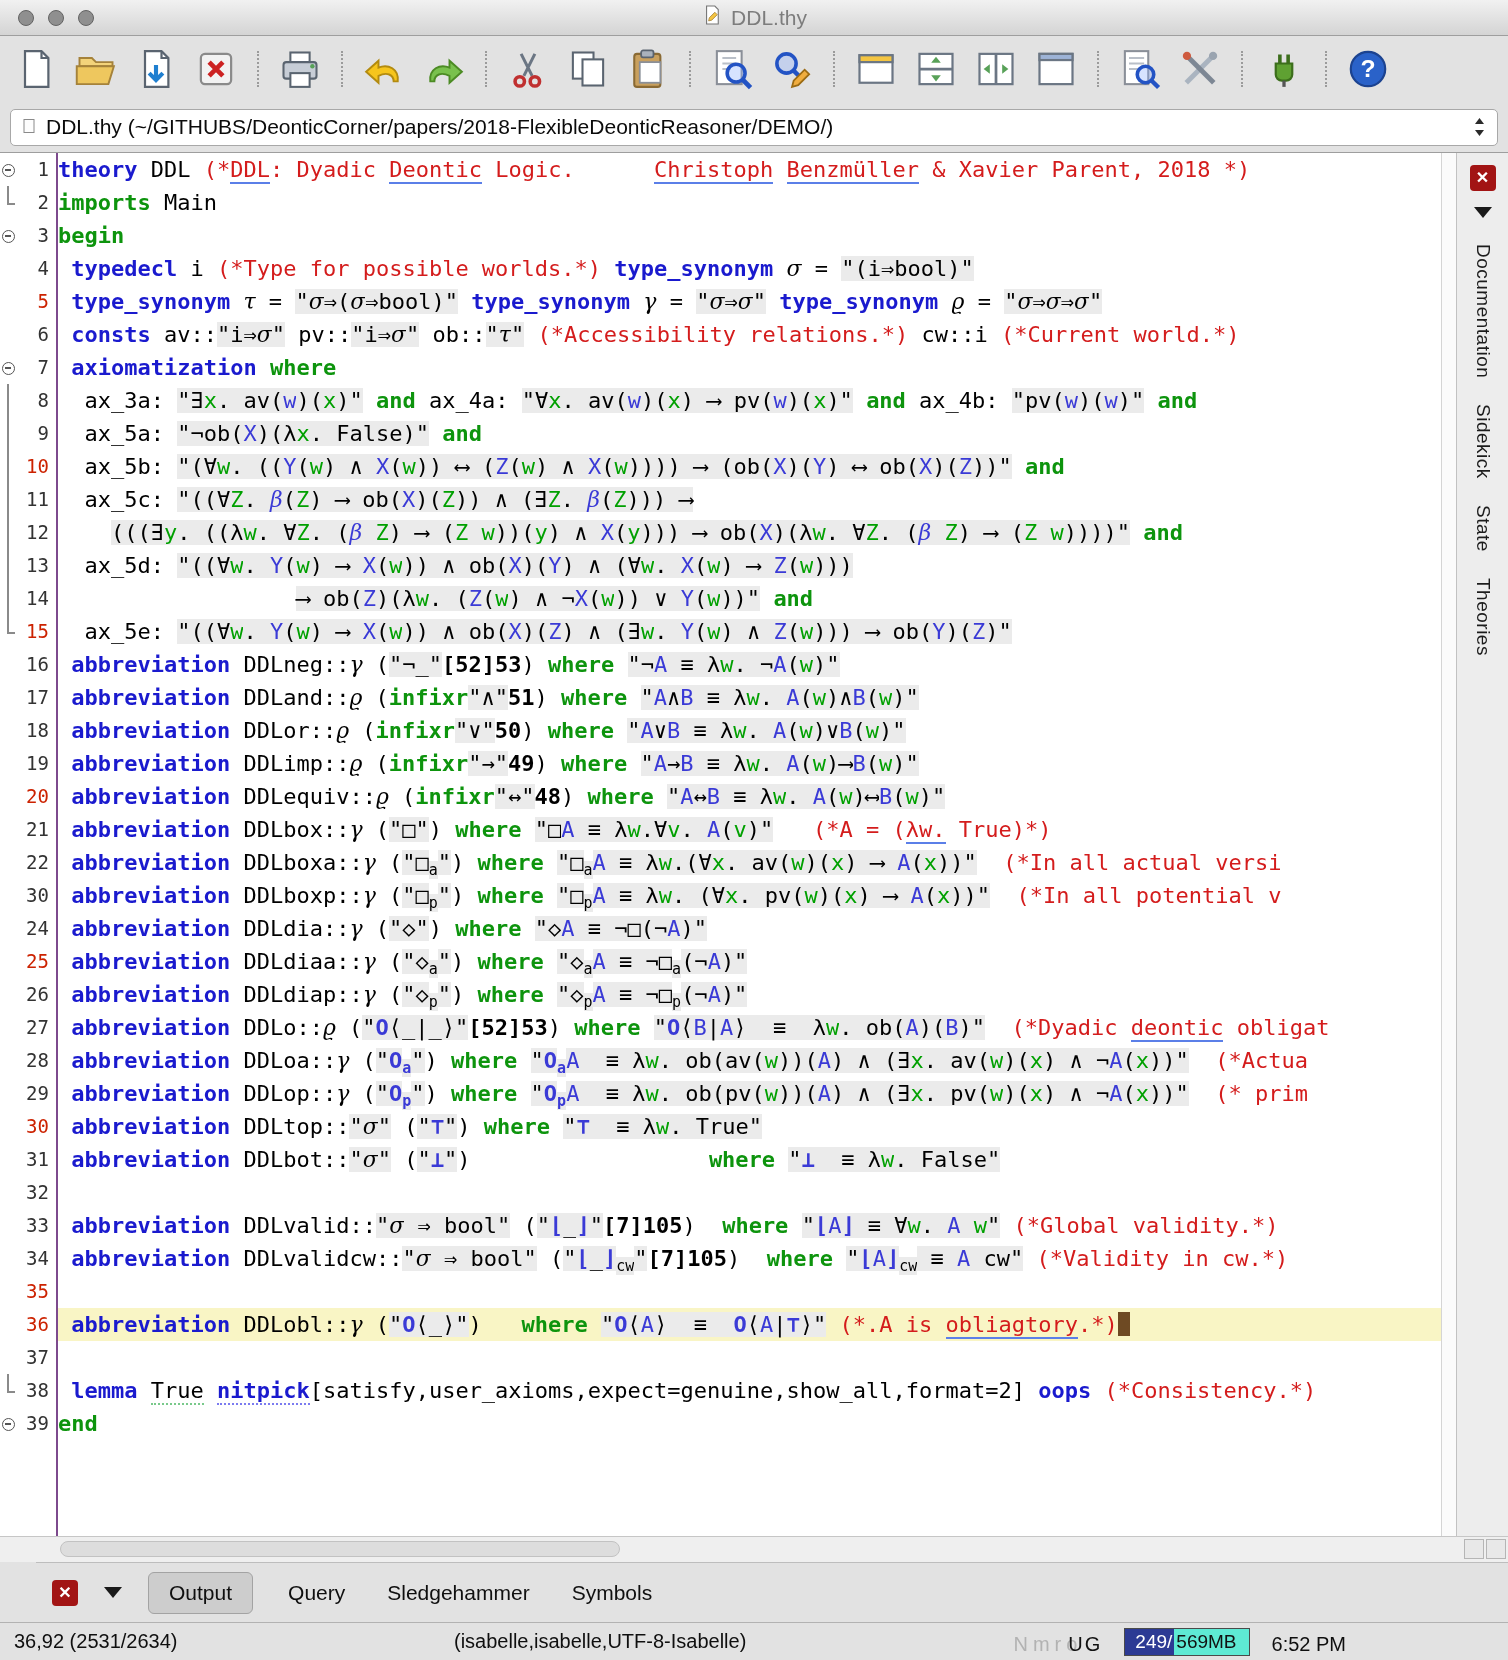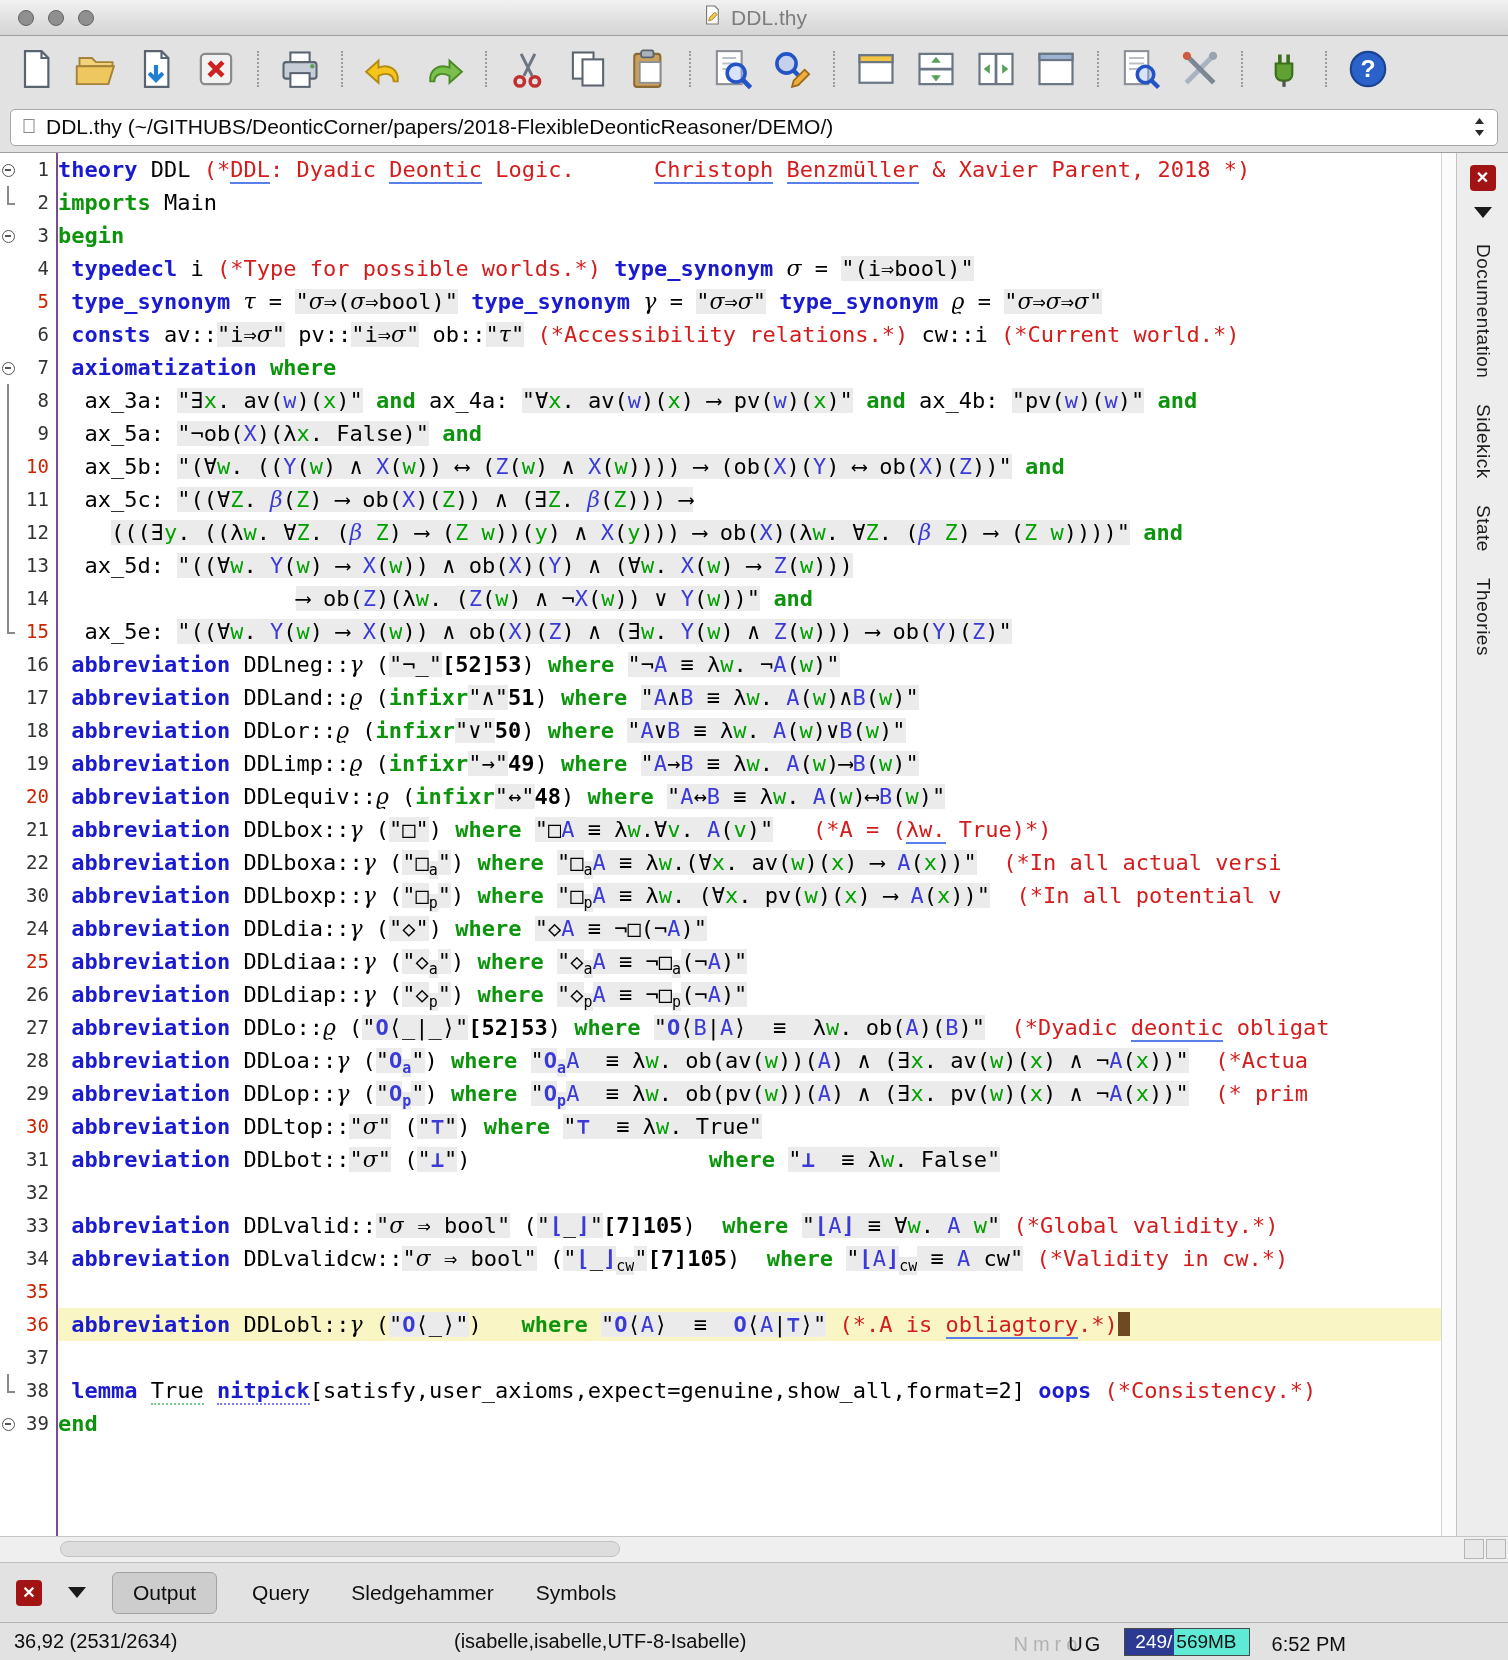--- a/index.html
+++ b/index.html
@@ -81,21 +81,21 @@
 
   
   .hscroll { height:26px; flex:none; position:relative; background:#efefef; border-top:1px solid #c6c6c6; }
   .hthumb { position:absolute; left:60px; top:4px; width:560px; height:16px; background:#dddddd;
             border:1px solid #c2c2c2; border-radius:8px; }
   .grips { position:absolute; right:2px; top:2px; display:flex; gap:2px; }
   .grip { width:20px; height:20px; background:#e8e8e8; border:1px solid #b5b5b5; }
 
   
   .bottomdock { height:60px; flex:none; display:flex; align-items:center; gap:26px; padding:0 16px;
-                background:#e2e2e2; border-top:1px solid #bdbdbd; }
+                background:#e2e2e2; border-top:1px solid #bdbdbd;margin-left:36px; }
   .bottomdock .dock-tri { margin-top:0; }
   .tabs { display:flex; align-items:center; gap:28px; }
   .tab { font-size:21px; color:#0f0f0f; padding:8px 6px; border:1px solid transparent; }
   .tab.active { background:#cdcdcd; border:1px solid #a3a3a3; border-radius:6px; padding:8px 20px; }
 
   
   .statusbar { height:38px; flex:none; display:flex; align-items:center; background:#e2e2e2;
                border-top:1px solid #b2b2b2; font-size:20px; color:#0f0f0f; padding:0 14px; }
   .sb-pos { width:300px; }
   .sb-mode { margin-left:140px; }

